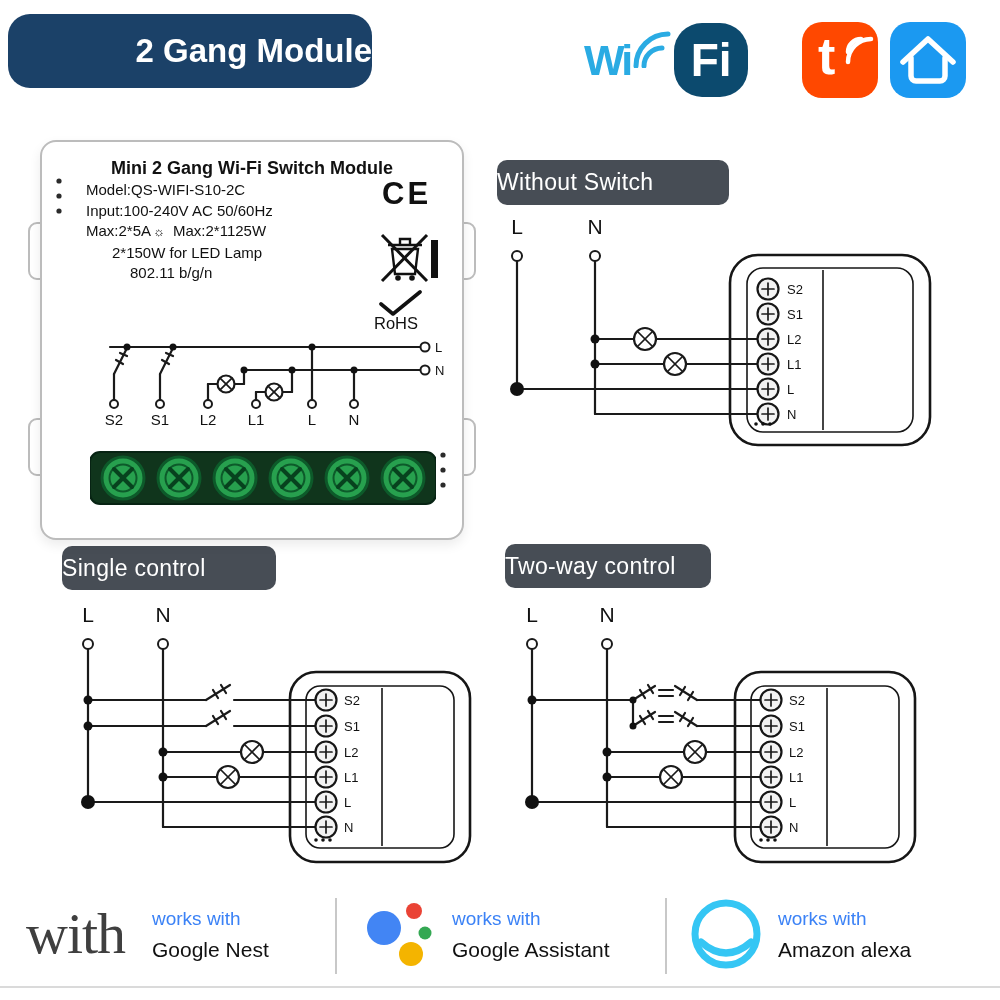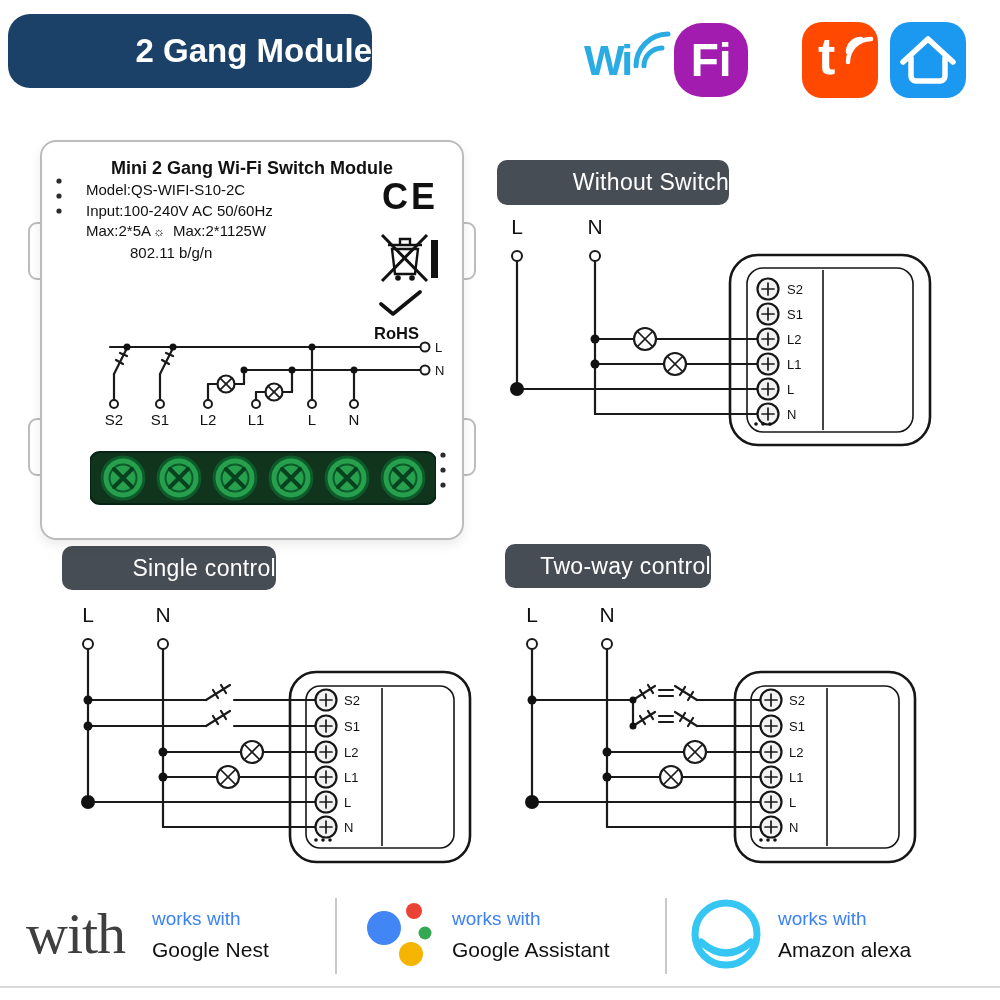--- a/index.html
+++ b/index.html
@@ -8,40 +8,40 @@
   .abs{position:absolute}
 
   
   .banner{left:8px;top:14px;width:364px;height:74px;background:#1b4168;border-radius:22px;
           color:#fff;font-size:33px;font-weight:bold;display:flex;align-items:center;justify-content:flex-end}
 
   
   .wifi-logo{left:584px;top:20px;height:80px;display:flex;align-items:center}
   .wifi-wi{font-size:43px;font-weight:bold;color:#2aabe3;letter-spacing:-3px;line-height:80px}
   .wifi-arcs{margin:-26px 2px 0 2px}
-  .wifi-fi{width:74px;height:74px;background:#a21caf;border-radius:28px;color:#fff;
+  .wifi-fi{width:74px;height:74px;background:#0c4a6e;border-radius:28px;color:#fff;
            font-size:46px;font-weight:bold;display:flex;align-items:center;justify-content:center}
   .tuya{left:802px;top:22px;width:76px;height:76px;background:#ff4800;border-radius:20px;overflow:hidden}
   .tuya-t{position:absolute;left:16px;top:4px;color:#fff;font-size:52px;font-weight:bold}
   .smartlife{left:890px;top:22px;width:76px;height:76px;background:#1b99f1;border-radius:20px}
 
   
   .device{left:40px;top:140px;width:420px;height:396px;background:#fff;border:2.5px solid #bcbcbc;
           border-radius:16px;box-shadow:0 5px 12px rgba(0,0,0,.08);z-index:1}
   .ear{width:18px;height:54px;background:#fff;border:2.5px solid #bcbcbc;border-radius:9px;z-index:0}
   .device-title{left:0;right:0;top:16px;text-align:center;font-size:18px;font-weight:bold}
   .specs{left:44px;top:38px;width:300px;font-size:15px;line-height:20.5px}
   .indent1{padding-left:26px}
   .indent2{padding-left:44px}
   .dim{margin:0 8px 0 2px;font-size:13px}
-  .ce{left:340px;top:34px;font-size:36px;font-weight:bold;letter-spacing:3px}
-  .rohs-txt{left:332px;top:182px;font-size:16.5px;font-weight:bold}
+  .ce{left:340px;top:34px;font-size:31px;font-weight:bold;letter-spacing:3px}
+  .rohs-txt{left:332px;top:172px;font-size:16.5px;font-weight:normal}
 
   .pill{background:#474d55;color:#fff;border-radius:10px;display:flex;align-items:center;
-        justify-content:flex-end;font-size:23px;letter-spacing:.3px}
+        justify-content:flex-start;font-size:23px;letter-spacing:.3px}
 
   
   svg text{fill:#111;font-family:"Liberation Sans",sans-serif}
   .wire{stroke:#1a1a1a;stroke-width:2.2;fill:none;stroke-linecap:round}
   .thin{stroke:#1a1a1a;stroke-width:1.7;fill:none;stroke-linecap:round}
   .node{fill:#fff;stroke:#1a1a1a;stroke-width:2}
   .dotp{fill:#111}
   .lamp{fill:#fff;stroke:#1a1a1a;stroke-width:2.2}
   .module-outer{fill:#fff;stroke:#161616;stroke-width:2.6}
   .module-inner{fill:none;stroke:#161616;stroke-width:1.6}
@@ -108,20 +108,21 @@
       <circle cx="5" cy="20" r="2.6" fill="#2b2b2b"></circle>
       <circle cx="5" cy="35" r="2.6" fill="#2b2b2b"></circle>
   </svg>
 
   <div class="abs specs">
     <div>Model:QS-WIFI-S10-2C</div>
     <div>Input:100-240V AC  50/60Hz</div>
     <div>
       <span>Max:2*5A</span><span class="dim">☼</span><span>Max:2*1125W</span>
     </div>
+    <div class="indent1">2*150W for LED Lamp</div>
     <div class="indent2">802.11 b/g/n</div>
   </div>
 
   <div class="abs ce">CE</div>
 
   <svg class="abs" style="left:336px;top:90px" width="62" height="54" viewBox="0 0 62 54">
     <line x1="10" y1="13" x2="44" y2="13" stroke="#111" stroke-width="2.4"></line>
     <polyline points="22,13 22,7 32,7 32,13" stroke="#111" stroke-width="2.4" fill="none"></polyline>
     <polygon points="14,17 40,17 37,42 17,42" stroke="#111" stroke-width="2.4" fill="none"></polygon>
     <circle cx="20" cy="46" r="2.8" fill="#111"></circle>

